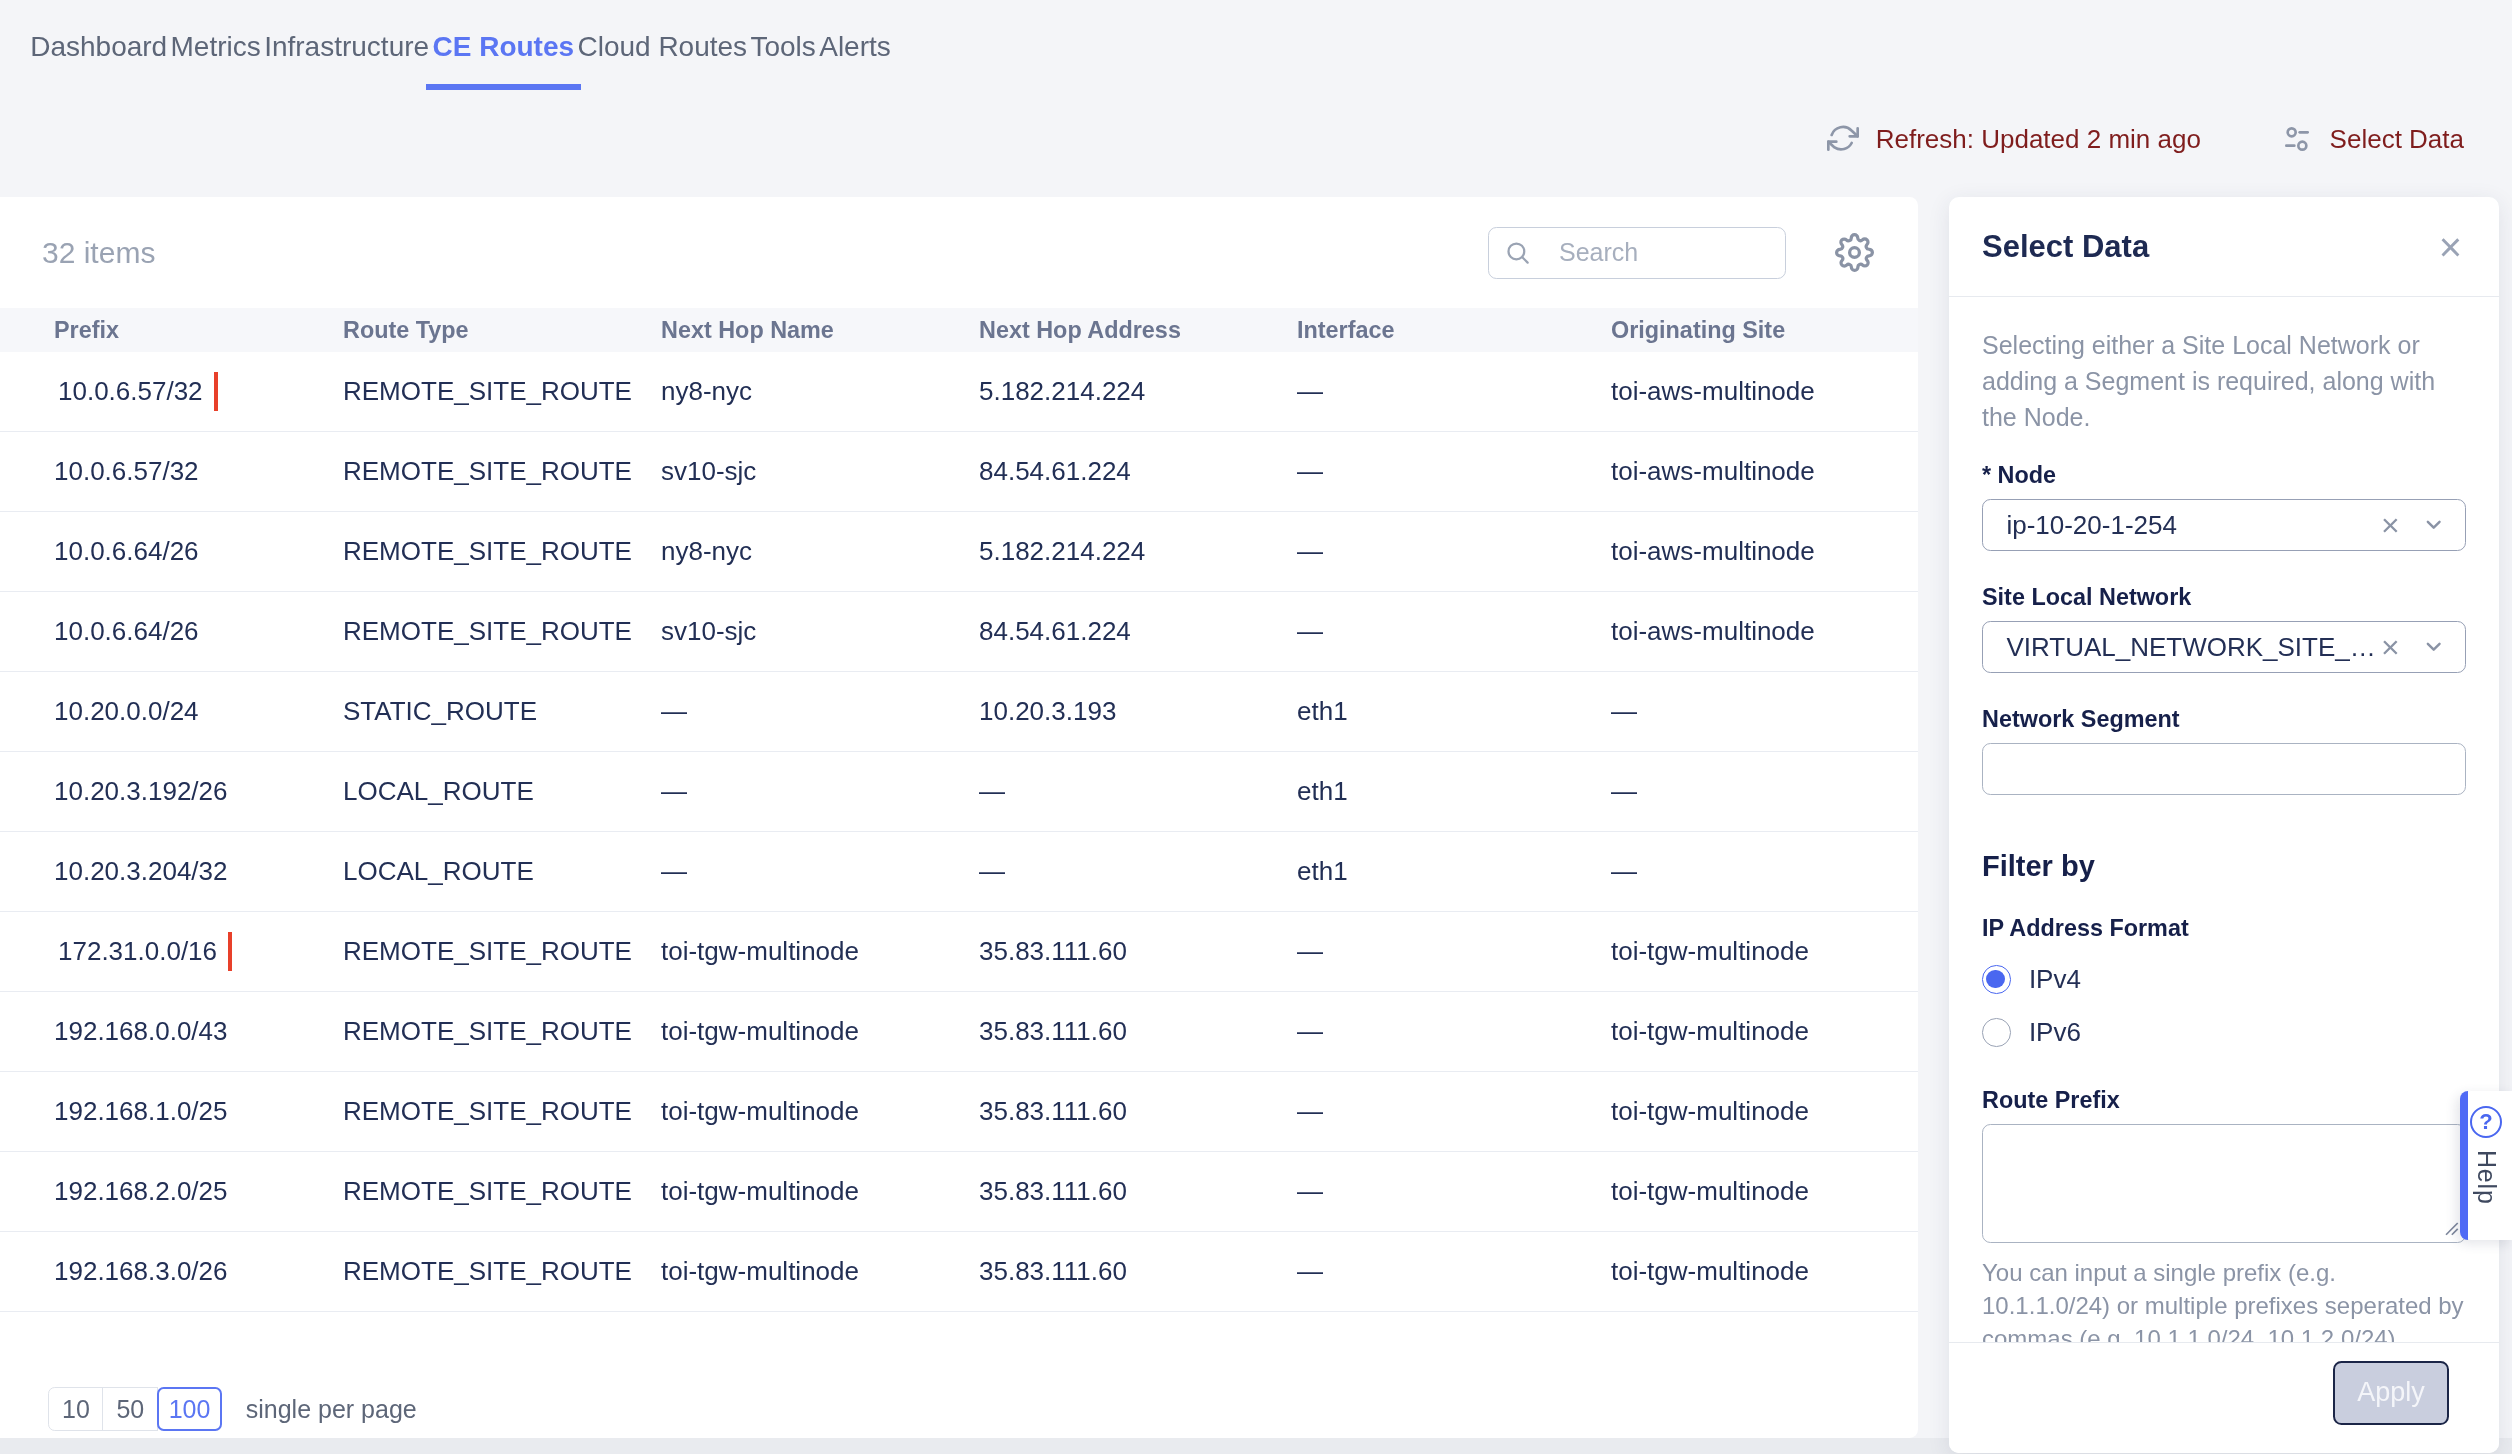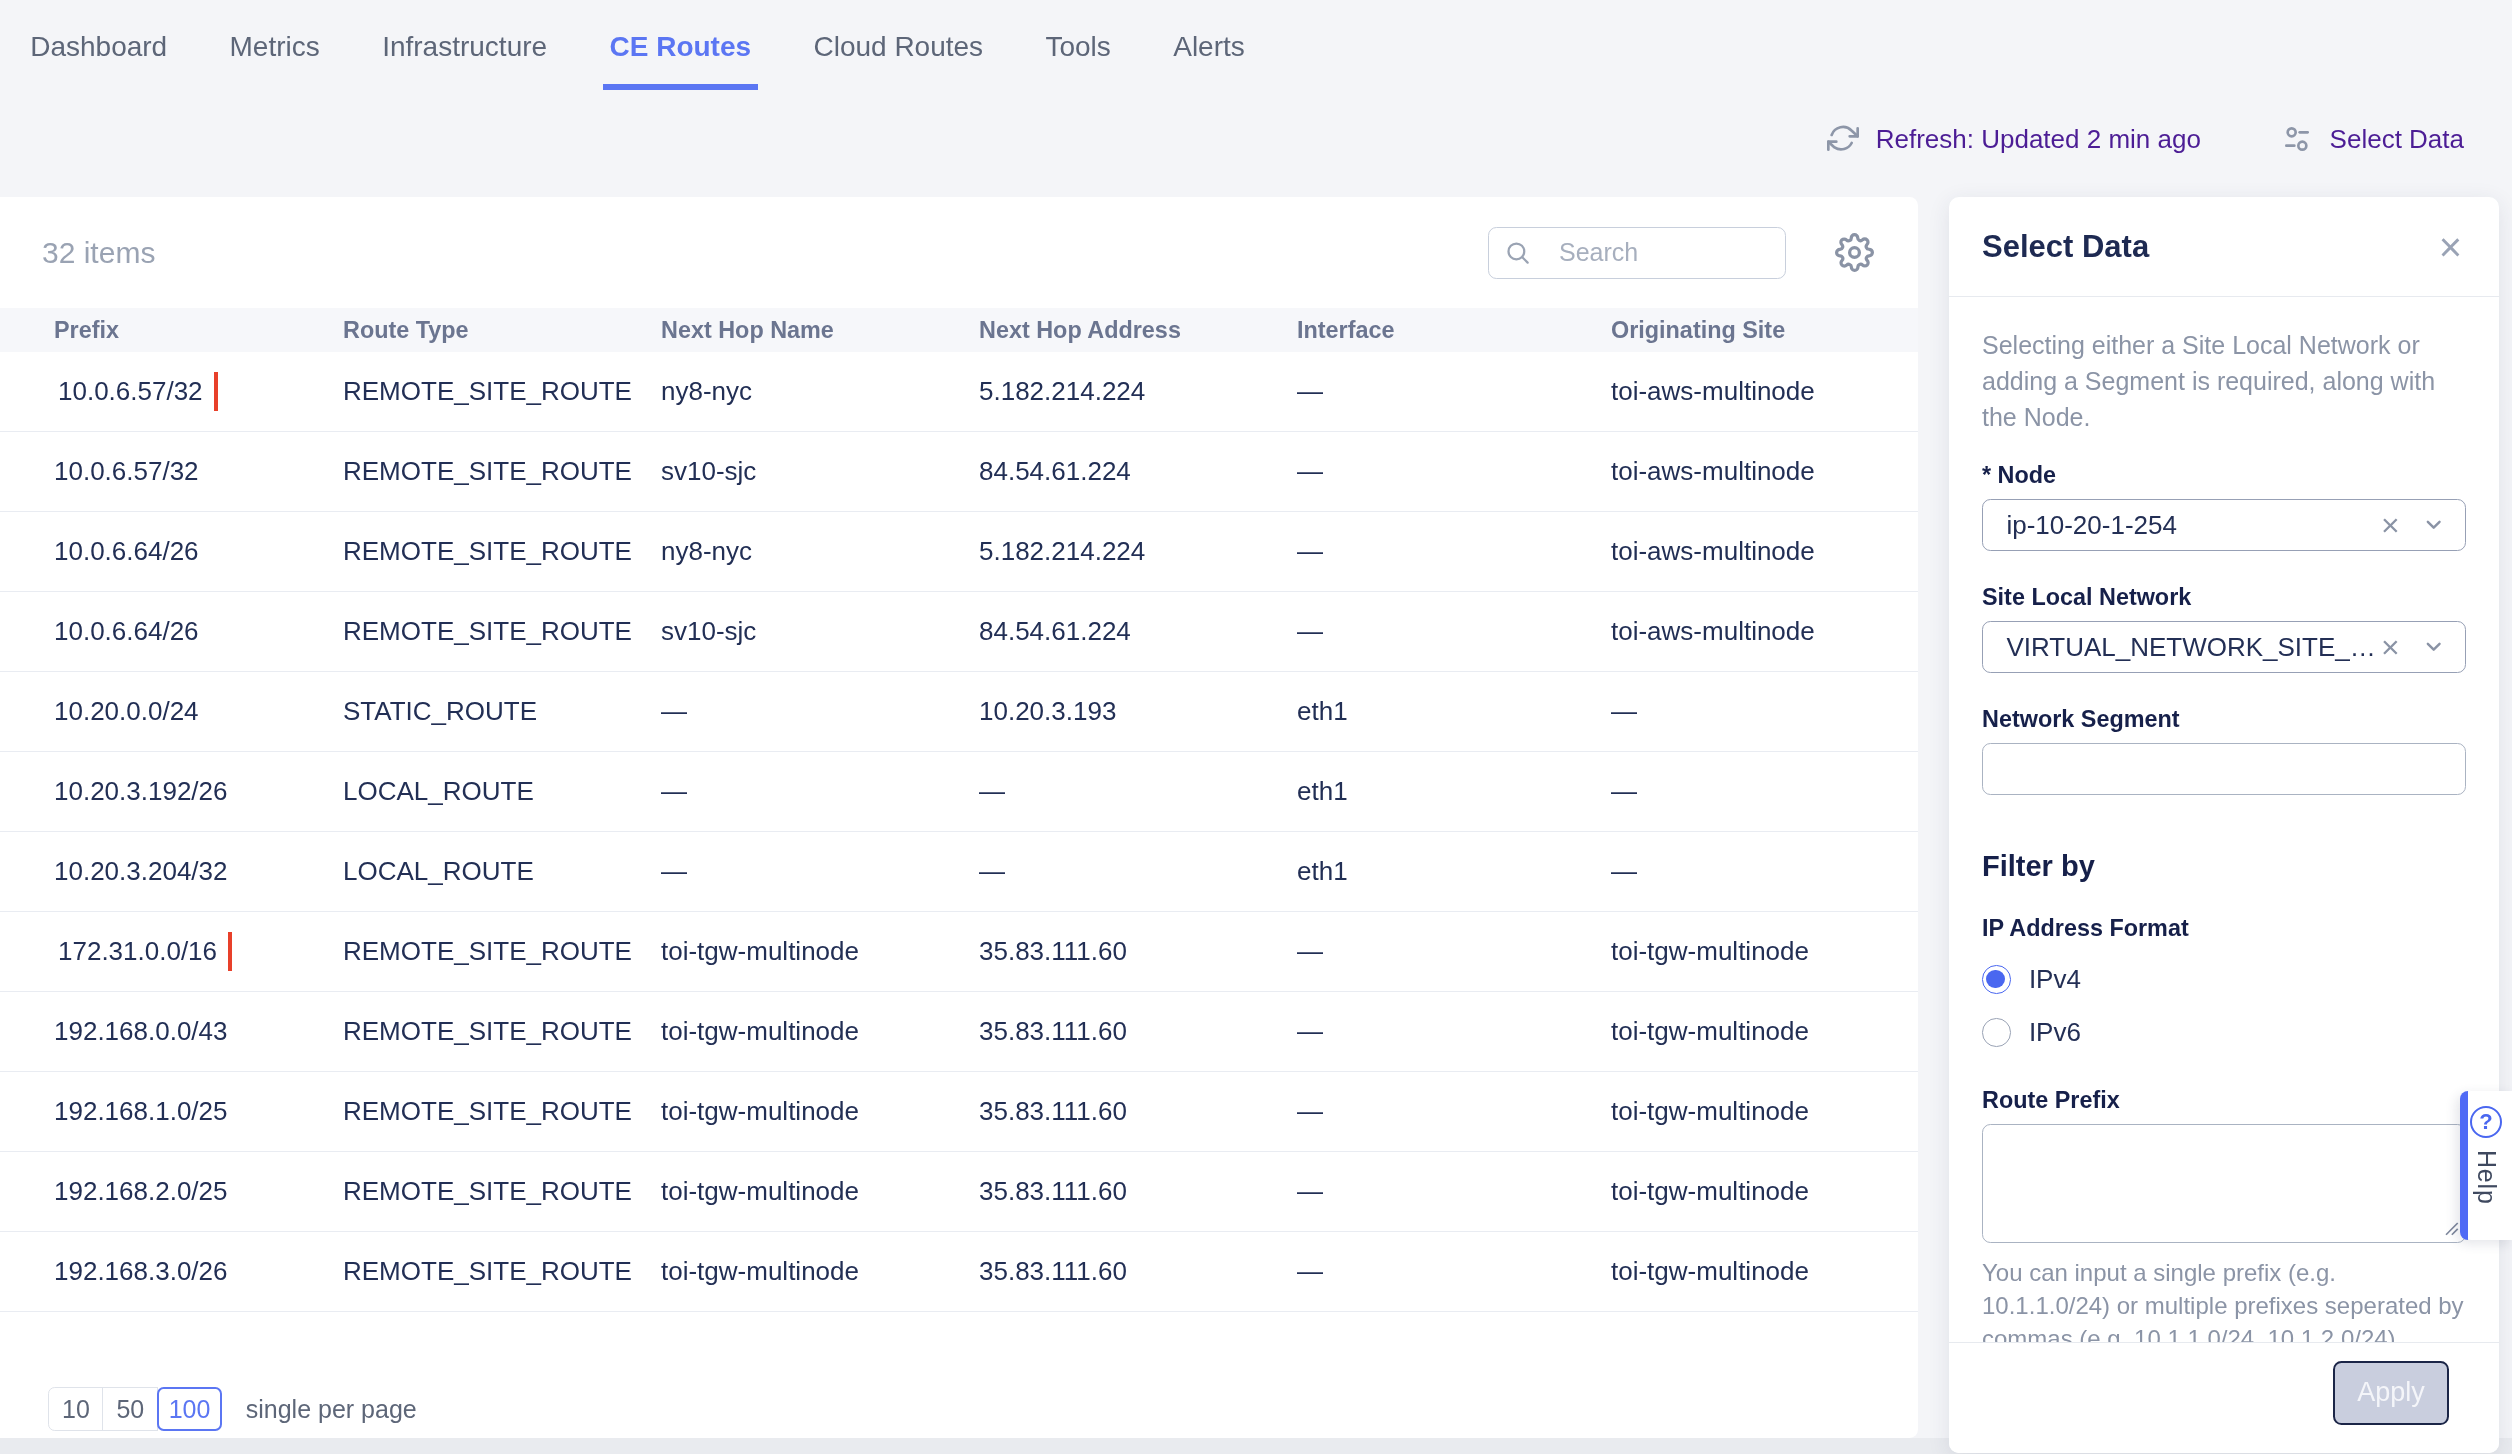--- a/index.html
+++ b/index.html
@@ -1,28 +1,28 @@
 <!DOCTYPE html>
 <html style="font-size:13.4px"><head>
 <meta charset="utf-8">
 <style>
   * { margin:0; padding:0; box-sizing:border-box; }
   html,body { width:2512px; height:1455px; }
   body { font-family:"Liberation Sans", sans-serif; background:#f4f5f8; overflow:hidden; }
   .page { position:relative; width:2512px; height:1455px; }
 
   
-  .topnav { position:absolute; top:0; left:0; right:0; height:94px; display:flex; align-items:center; padding-left:28.5px; gap:59px; }
+  .topnav { position:absolute; top:0; left:0; right:0; height:94px; display:flex; align-items:center; padding-left:28.5px; }
   .tab { position:relative; font-size:28px; color:#5d6678; padding:28.5px 1.7px; cursor:pointer; }
   .tab.active { color:#5b76f3; font-weight:700; }
   .tab.active::after { content:""; position:absolute; left:-5px; right:-5px; bottom:1.7px; height:5.9px; background:#5b76f3; }
 
   
   .toolbar { position:absolute; top:117px; right:48px; height:44px; display:flex; align-items:center; gap:80px; }
-  .tool-group { display:flex; align-items:center; gap:16.7px; color:#4c1d95; font-size:26px; cursor:pointer; }
+  .tool-group { display:flex; align-items:center; gap:16.7px; color:#7f1d1d; font-size:26px; cursor:pointer; }
   .tool-group svg { width:32px; height:32px; stroke:#8d96a8; fill:none; stroke-width:2; stroke-linecap:round; stroke-linejoin:round; }
 
   
   .card { position:absolute; left:0; top:197px; width:1918px; height:1241px; background:#fff; border-radius:0 8.4px 8.4px 0; z-index:1; }
   .card-topbar { height:111px; display:flex; align-items:center; }
   .items-count { font-size:30px; color:#9aa3b3; margin-left:42px; }
   .search-wrap { margin-left:auto; width:298px; height:52px; border:1.7px solid #c8cfdc; border-radius:8.4px; display:flex; align-items:center; padding-left:15px; gap:28px; background:#fff; }
   .search-wrap svg { width:27px; height:27px; stroke:#9aa3b3; fill:none; stroke-width:2; stroke-linecap:round; }
   .search-input { border:none; outline:none; flex:1; font-size:25px; color:#333; font-family:"Liberation Sans", sans-serif; background:transparent; min-width:0; padding-right:8.4px; }
   .search-input::placeholder { color:#a7afbe; }

